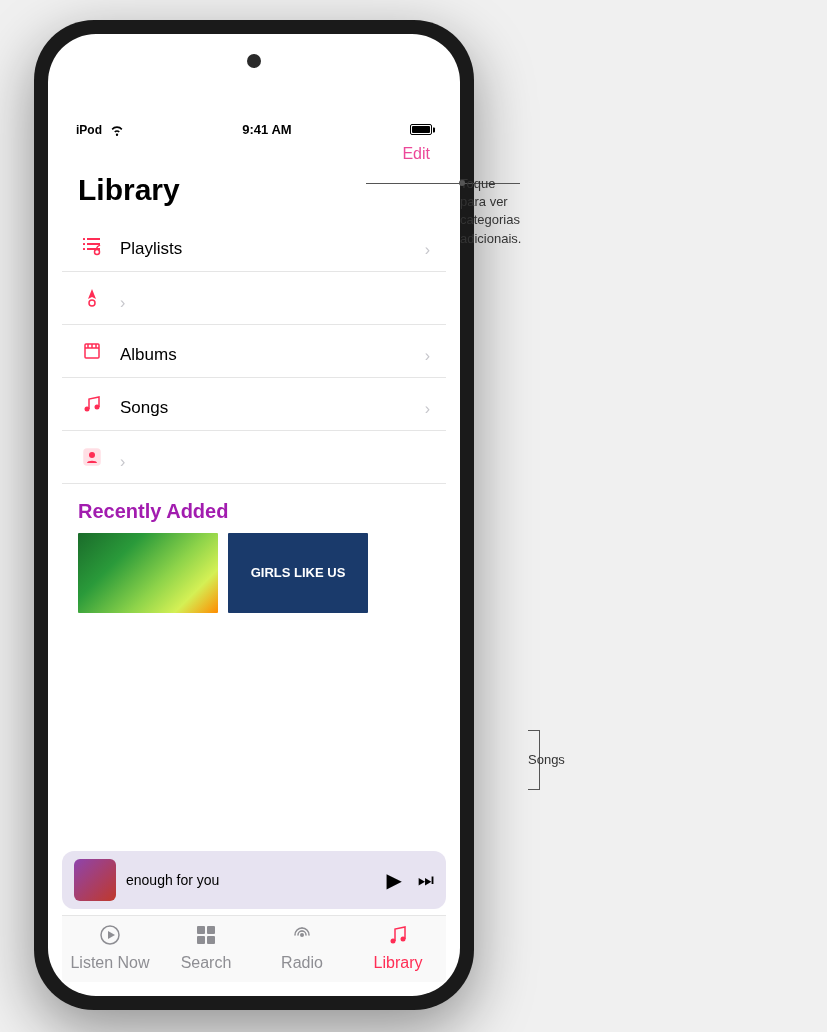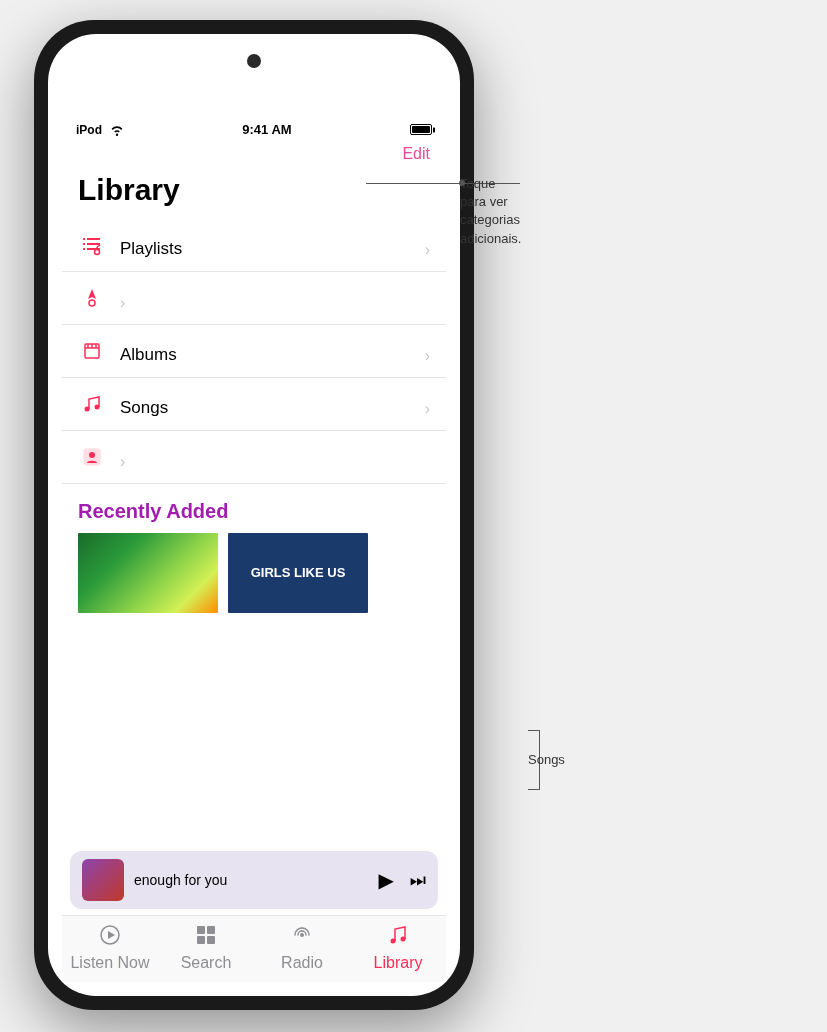--- a/index.html
+++ b/index.html
@@ -229,21 +229,21 @@
       color: #fff;
       text-align: center;
       padding: 8px;
       line-height: 1.2;
     }
 
     
     .mini-player {
       background: rgba(230, 225, 240, 0.95);
       backdrop-filter: blur(20px);
-      margin: 6px 8px;
+      margin: 6px 0;
       border-radius: 12px;
       display: flex;
       align-items: center;
       padding: 8px 12px;
       flex-shrink: 0;
     }
 
     .mini-player-art {
       width: 42px;
       height: 42px;

